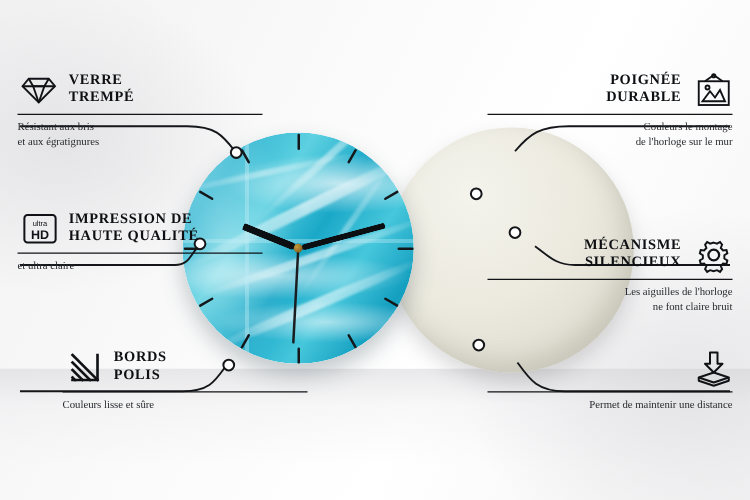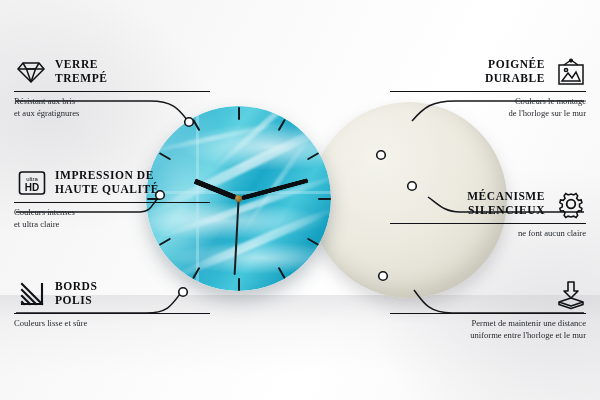--- a/index.html
+++ b/index.html
@@ -86,21 +86,21 @@
   .feature.right { right:14px; text-align:right; }
   .f-head { display:flex; align-items:center; gap:9px; }
   .feature.right .f-head { flex-direction:row-reverse; }
   .f-icon { flex:0 0 auto; width:32px; height:30px; display:flex; align-items:center; justify-content:flex-end; color:#737373; }
   .f-title { font-size:11.5px; font-weight:700; line-height:1.18; letter-spacing:.55px; color:#0d0f12; text-transform:uppercase; }
   .f-rule { height:1.4px; background:#111316; margin:4px 0 4px; width:100%; }
   .f-sub { font-size:8.6px; line-height:1.32; color:#26292d; }
 
   #feat-verre      { top:57px;  }
   #feat-impression { top:168px; }
-  #feat-bords      { top:279px; }
+  #feat-bords      { top:279px;margin-left:36px; }
   #feat-poignee    { top:57px;  }
   #feat-mecanisme  { top:168px;margin-top:21px; }
   #feat-entretoise { top:279px; }
 
   svg { display:block; overflow:visible; }
 </style>
 </head>
 <body>
 
 <div id="stage">
@@ -220,21 +220,20 @@
           <text x="14" y="21" text-anchor="middle" font-family="Liberation Sans, sans-serif" font-size="10" font-weight="bold" fill="#101215">HD</text>
         </svg>
       </span>
       <div class="f-title">
         <div>IMPRESSION DE</div>
         <div>HAUTE QUALITÉ</div>
       </div>
     </div>
     <div class="f-rule"></div>
     <div class="f-sub">
-      <div>Couleurs intenses</div>
       <div>et ultra claire</div>
     </div>
   </div>
 
   <div class="feature left" id="feat-bords">
     <div class="f-head">
       <span class="f-icon">
         <svg width="28" height="26" viewBox="0 0 28 26">
             <g stroke="#101215" stroke-width="2.1" fill="none" stroke-linecap="square">
           <path d="M4,3 L24,23"></path>
@@ -292,36 +291,36 @@
         </g>
           </svg>
       </span>
       <div class="f-title">
         <div>MÉCANISME</div>
         <div>SILENCIEUX</div>
       </div>
     </div>
     <div class="f-rule"></div>
     <div class="f-sub">
-      <div>ne font aucun claire</div>
+      <div>Les aiguilles de l'horloge</div>
+      <div>ne font claire bruit</div>
     </div>
   </div>
 
   <div class="feature right" id="feat-entretoise">
     <div class="f-head">
       <span class="f-icon">
         <svg width="30" height="28" viewBox="0 0 30 28">
             <g fill="none" stroke="#101215" stroke-width="1.6" stroke-linejoin="round">
           <path d="M12,2 h6 v9 h4 l-7,7 -7,-7 h4 z"></path>
           <path d="M15,18 L27,22 L15,26 L3,22 Z"></path>
           <path d="M3,22 v2.6 L15,28.6 L27,24.6 V22"></path>
         </g>
           </svg>
       </span>
     </div>
     <div class="f-rule"></div>
     <div class="f-sub">
       <div>Permet de maintenir une distance</div>
-      <div>uniforme entre l'horloge et le mur</div>
     </div>
   </div>
 
 </div>
 
 </body></html>

